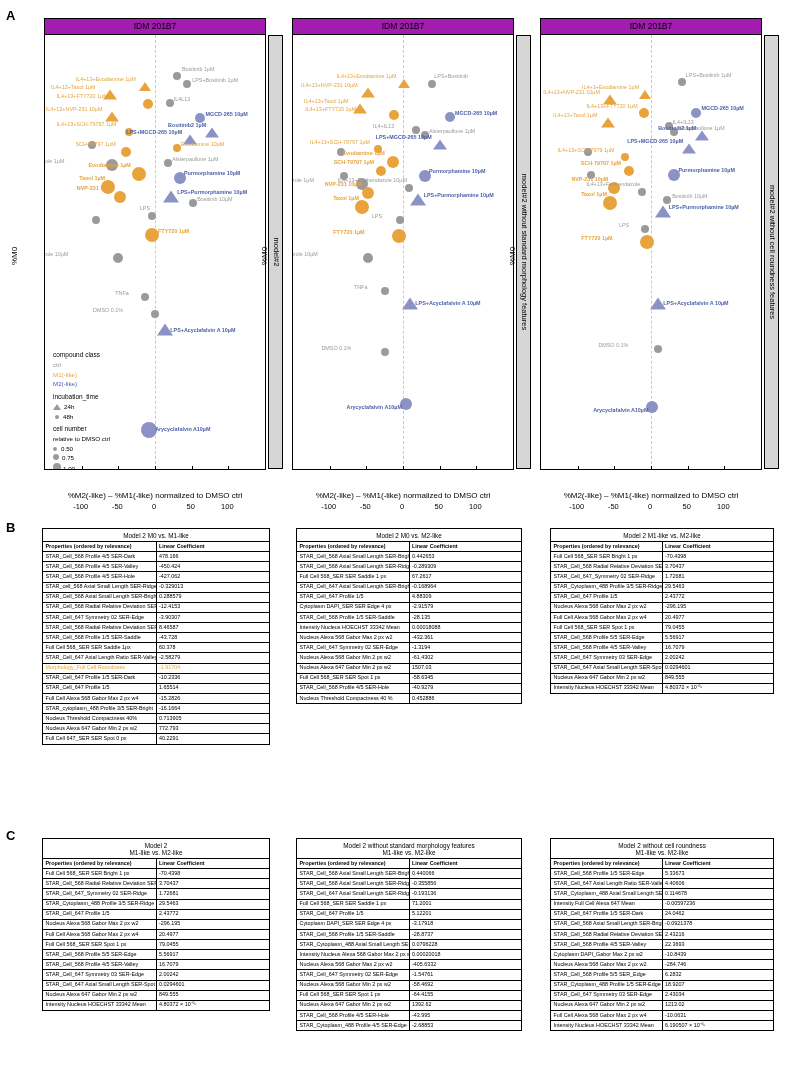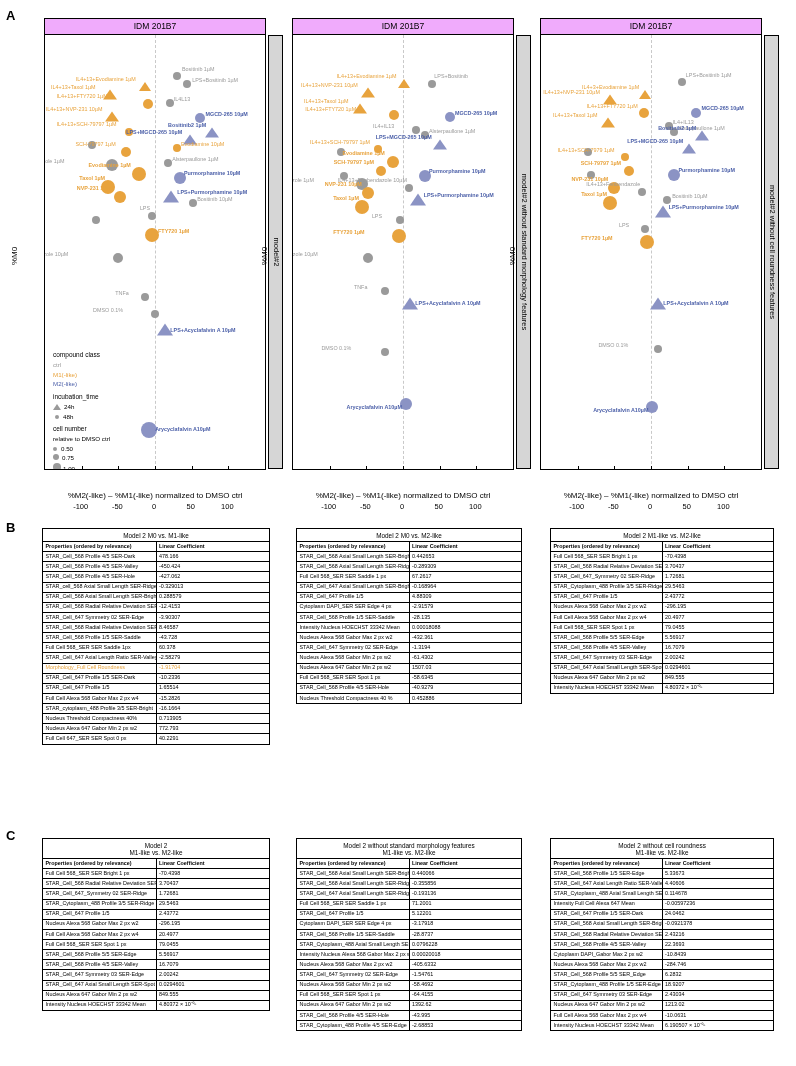--- a/index.html
+++ b/index.html
@@ -23,21 +23,21 @@
     position: absolute;
     top: 18px;
     height: 480px;
   }
   .plot-title {
     position: absolute;
     left: 0; top: 0;
     width: 100%;
     height: 17px;
     border: 1px solid #000;
-    background: #f0abfc;
+    background: #a21caf;
     font-size: 8.5px;
     text-align: center;
     line-height: 15px;
   }
   .plot-frame {
     position: absolute;
     top: 17px;
     left: 0;
     width: 100%;
     bottom: 28px;

